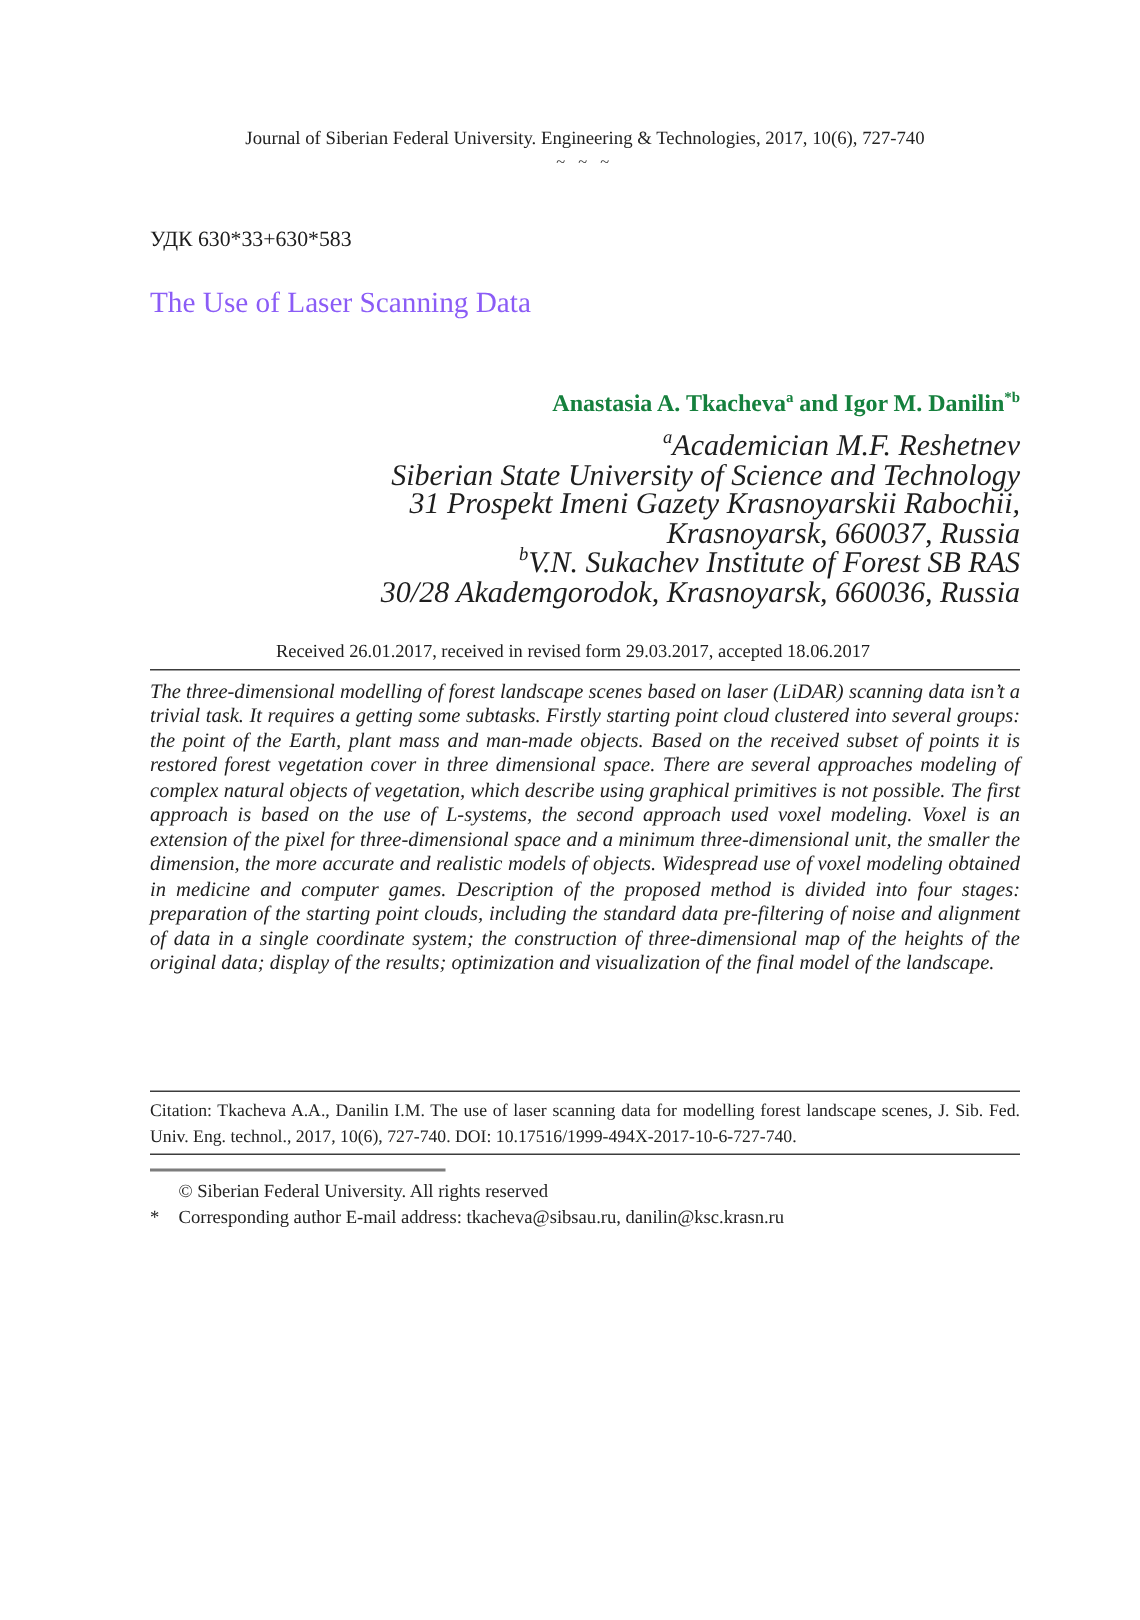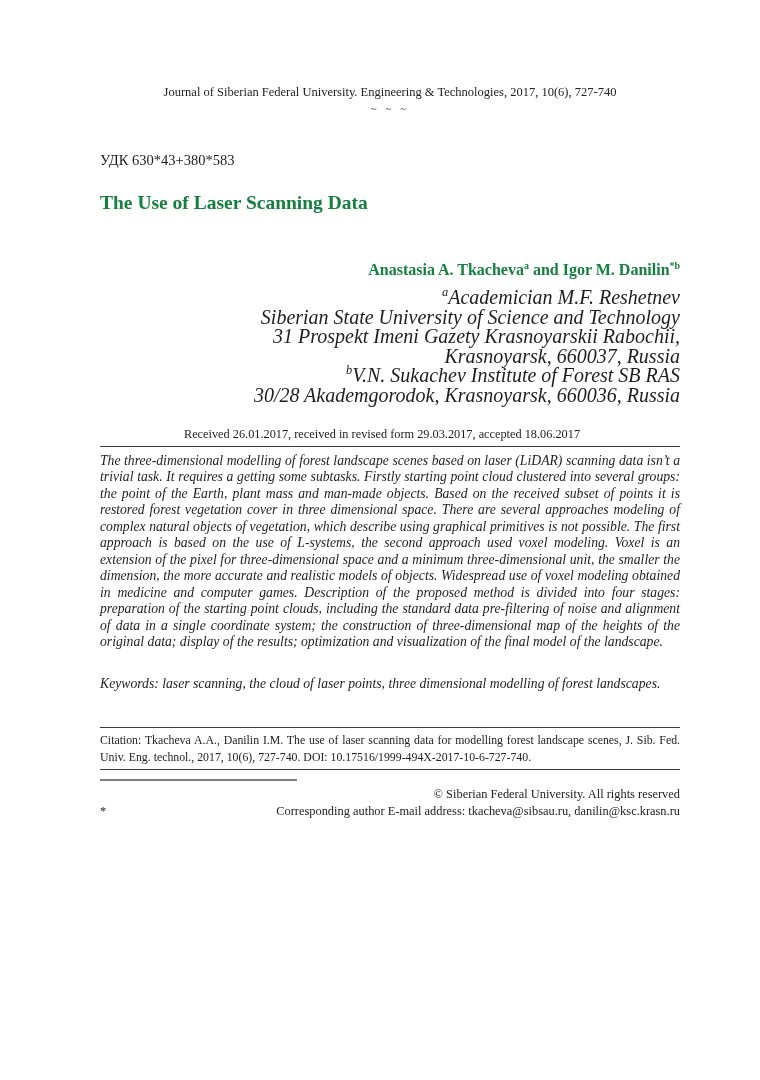--- a/index.html
+++ b/index.html
@@ -48,23 +48,23 @@
     top: 152px;
     left: 0;
     font-size: 14.5px;
   }
   .article-title {
     position: absolute;
     top: 188px;
     left: 0;
     margin: 0;
     font-size: 19.5px;
-    font-weight: bold;
+    font-weight: normal;
     line-height: 30.5px;
-    color: #15803d;
+    color: #8b5cf6;
   }
   .article-title span { display: block; }
   .authors-line {
     position: absolute;
     top: 261px;
     left: 0;
     right: 0;
     text-align: right;
     font-size: 16px;
     font-weight: bold;
@@ -149,21 +149,20 @@
     color: #222222;
   }
   .footnote {
     position: absolute;
     top: 786px;
     left: 0;
     width: 580px;
     font-size: 12.4px;
     line-height: 17px;
     color: #222222;
-    text-align: right;
   }
   .fn-line {
     position: relative;
     padding-left: 19px;
   }
   .fn-star {
     position: absolute;
     left: 0;
     top: 0;
   }
@@ -180,21 +179,21 @@
 </head>
 <body>
 
 <div class="page">
   <div class="content">
 
     <div class="journal-header">Journal of Siberian Federal University. Engineering &amp; Technologies, 2017, 10(6), 727-740</div>
 
     <div class="tildes">~ ~ ~</div>
 
-    <div class="udc">УДК 630*43+380*583</div>
+    <div class="udc">УДК 630*33+630*583</div>
 
     <h1 class="article-title">
       <span>The Use of Laser Scanning Data</span>
     </h1>
 
     <div class="authors-line"><span>Anastasia A. Tkacheva</span><sup>a</sup><span> and </span><span>Igor M. Danilin</span><sup>*b</sup></div>
 
     <div class="affiliations">
       <div><sup>a</sup><span>Academician M.F. Reshetnev</span></div>
       <div><sup></sup><span>Siberian State University of Science and Technology</span></div>
@@ -203,21 +202,20 @@
       <div><sup>b</sup><span>V.N. Sukachev Institute of Forest SB RAS</span></div>
       <div><sup></sup><span>30/28 Akademgorodok, Krasnoyarsk, 660036, Russia</span></div>
     </div>
 
     <div class="received-line">Received 26.01.2017, received in revised form 29.03.2017, accepted 18.06.2017</div>
 
     <hr class="rule rule-1">
 
     <p class="abstract">The three-dimensional modelling of forest landscape scenes based on laser (LiDAR) scanning data isn’t a trivial task. It requires a getting some subtasks. Firstly starting point cloud clustered into several groups: the point of the Earth, plant mass and man-made objects. Based on the received subset of points it is restored forest vegetation cover in three dimensional space. There are several approaches modeling of complex natural objects of vegetation, which describe using graphical primitives is not possible. The first approach is based on the use of L-systems, the second approach used voxel modeling. Voxel is an extension of the pixel for three-dimensional space and a minimum three-dimensional unit, the smaller the dimension, the more accurate and realistic models of objects. Widespread use of voxel modeling obtained in medicine and computer games. Description of the proposed method is divided into four stages: preparation of the starting point clouds, including the standard data pre-filtering of noise and alignment of data in a single coordinate system; the construction of three-dimensional map of the heights of the original data; display of the results; optimization and visualization of the final model of the landscape.</p>
 
-    <p class="keywords">Keywords: laser scanning, the cloud of laser points, three dimensional modelling of forest landscapes.</p>
 
     <hr class="rule rule-2">
 
     <p class="citation">Citation: Tkacheva A.A., Danilin I.M. The use of laser scanning data for modelling forest landscape scenes, J. Sib. Fed. Univ. Eng. technol., 2017, 10(6), 727-740. DOI: 10.17516/1999-494X-2017-10-6-727-740.</p>
 
     <hr class="rule rule-3">
 
     <hr class="short-rule">
 
     <div class="footnote">

